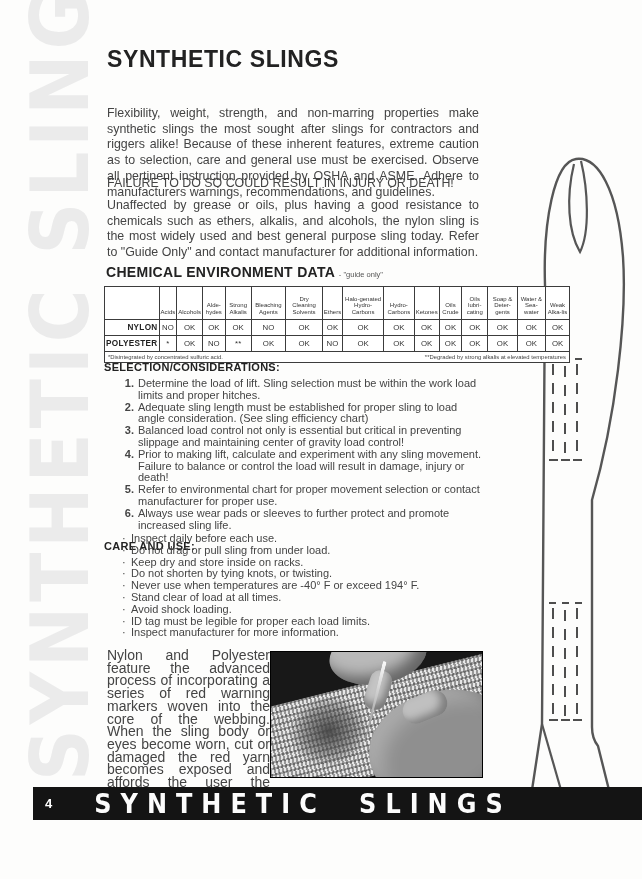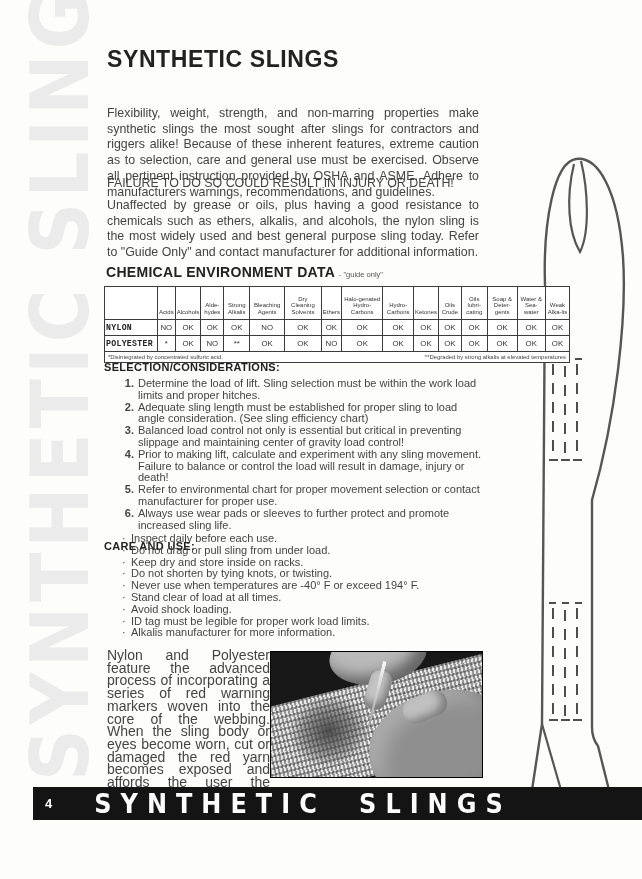--- a/index.html
+++ b/index.html
@@ -31,21 +31,21 @@
   
   .chem-table-wrap { position:absolute; left:104px; top:286px; width:466px; background:#fff; z-index:3; }
   table.chem { border-collapse:collapse; width:466px; table-layout:auto; background:#fff; }
   table.chem th, table.chem td { border:1px solid #3c3c3c; padding:1px 1px; }
   table.chem th {
     font-size:6px; line-height:6.8px; font-weight:normal; color:#333;
     text-align:center; vertical-align:bottom; padding-bottom:3px; height:28px; word-wrap:break-word;
   }
   table.chem th.corner { width:50px; }
   table.chem td.val { font-size:7.8px; text-align:center; color:#333; height:13px; }
-  table.chem td.rowlabel { font-size:8.2px; font-weight:bold; text-align:left; color:#222; letter-spacing:0.3px;font-family:Liberation Mono, monospace; }
+  table.chem td.rowlabel { font-size:8.2px; font-weight:bold; text-align:right; color:#222; letter-spacing:0.3px; }
   .fn-cell { border:1px solid #3c3c3c; }
   .fnrow { display:flex; justify-content:space-between; font-size:5.9px; color:#444; padding:1px 2px; }
   
   .sec-head { position:absolute; font-size:11px; font-weight:bold; color:#222; letter-spacing:0.3px;text-align:right; }
   .sel-head { left:104px; top:361px; }
   .care-head{ left:104px; top:515px;margin-top:25px; }
   .list { position:absolute; font-size:11px; line-height:11.8px; color:#444; }
   #selection-list { left:118px; top:378px; width:366px; }
   #care-list      { left:122px; top:533px; width:380px; }
   .li { display:flex; }
@@ -259,25 +259,25 @@
       <div class="li">
         <span class="blt">·</span>
         <span class="litext">Stand clear of load at all times.</span>
       </div>
       <div class="li">
         <span class="blt">·</span>
         <span class="litext">Avoid shock loading.</span>
       </div>
       <div class="li">
         <span class="blt">·</span>
-        <span class="litext">ID tag must be legible for proper work load limits.</span>
-      </div>
-      <div class="li">
-        <span class="blt">·</span>
-        <span class="litext">Alkalis manufacturer for more information.</span>
+        <span class="litext">ID tag must be legible for proper each load limits.</span>
+      </div>
+      <div class="li">
+        <span class="blt">·</span>
+        <span class="litext">Inspect manufacturer for more information.</span>
       </div>
     </div>
 
   <div class="yarn">Nylon and Polyester feature the advanced process of incorporating a series of red warning markers woven into the core of the webbing.  When the sling body or eyes become worn, cut or damaged the red yarn becomes exposed and affords the user the opportunity to remove the sling from service.</div>
 
   <div class="photo">
     <div class="web-band"></div>
     <div class="worn-patch"></div>
     <div class="hand-top"></div>
     <div class="finger-top"></div>

